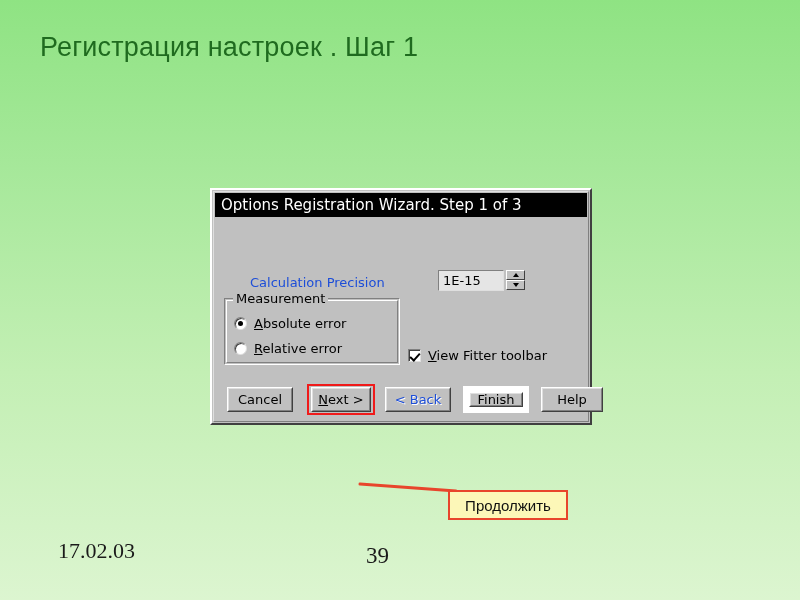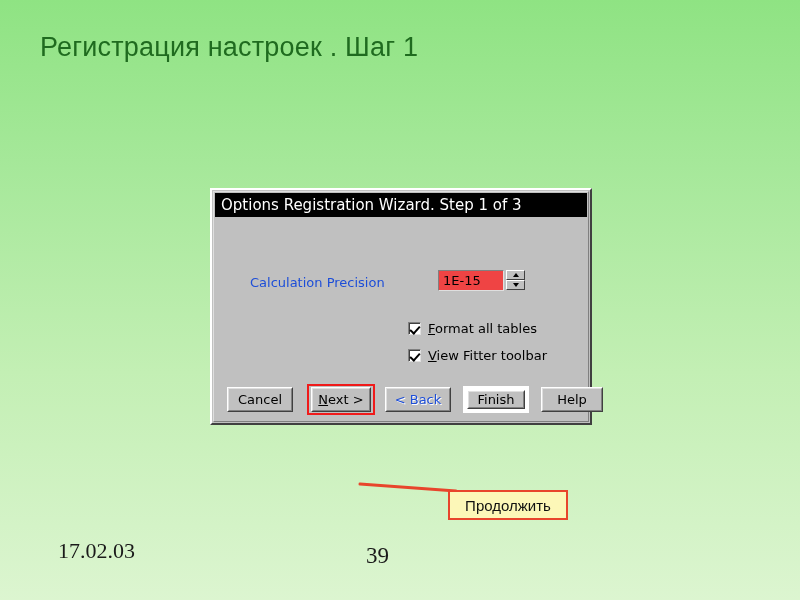--- a/index.html
+++ b/index.html
@@ -114,21 +114,21 @@
     top: 80px;
     width: 89px;
     height: 21px;
   }
   #precision-input {
     position: absolute;
     left: 0; top: 0;
     width: 66px;
     height: 21px;
     box-sizing: border-box;
-    background: #ef4444;
+    background: #e5e5e5;
     border-top: 1px solid #808080;
     border-left: 1px solid #808080;
     border-right: 1px solid #DFDFDF;
     border-bottom: 1px solid #DFDFDF;
     font-size: 13px;
     color: #000000;
     padding: 0 0 0 4px;
     line-height: 19px;
     font-family: "DejaVu Sans", sans-serif;
   }
@@ -295,21 +295,21 @@
     border-left: 1px solid #DFDFDF;
     border-right: 1px solid #808080;
     border-bottom: 1px solid #808080;
     pointer-events: none;
   }
   .btn.disabled {
     color: #1d4ed8;
     text-shadow: 1px 1px 0 #FFFFFF;
   }
   .btn.default-btn {
-    border: 4px solid #ffffff;
+    border: 6px solid #ffffff;
   }
   .btn.default-btn::after {
     border-top: 1px solid #FFFFFF;
     border-left: 1px solid #FFFFFF;
     border-right: 1px solid #404040;
     border-bottom: 1px solid #404040;
   }
   .btn.default-btn .inner-bevel {
     position: absolute;
     left: 1px; top: 1px; right: 1px; bottom: 1px;
@@ -375,25 +375,34 @@
     <div id="precision-spinner">
       <div class="spin-btn spin-up">
         <span class="arrow arrow-up"></span>
       </div>
       <div class="spin-btn spin-down">
         <span class="arrow arrow-down"></span>
       </div>
     </div>
   </div>
 
-
-  <div class="check-row" style="left:196px; top:131px;">
-    <span class="check-box checked"></span>
-    <span class="check-label"><span class="acc">F</span><span>ormat all tables</span></span>
+  <div id="measurement-group">
+    <span id="measurement-legend">Measurement</span>
+
+    <div class="radio-row" style="top:17px;">
+      <span class="radio-dot checked"></span>
+      <span class="radio-label"><span class="acc">A</span><span>bsolute error</span></span>
+    </div>
+
+    <div class="radio-row" style="top:42px;">
+      <span class="radio-dot"></span>
+      <span class="radio-label"><span class="acc">R</span><span>elative error</span></span>
+    </div>
   </div>
+
 
   <div class="check-row" style="left:196px; top:158px;">
     <span class="check-box checked"></span>
     <span class="check-label"><span class="acc">V</span><span>iew Fitter toolbar</span></span>
   </div>
 
   <div class="btn" style="left:15px; top:197px; width:66px;">Cancel</div>
 
   <div class="btn" style="left:99px; top:197px; width:60px;">
       <span><span class="acc">N</span><span>ext &gt;</span></span>

